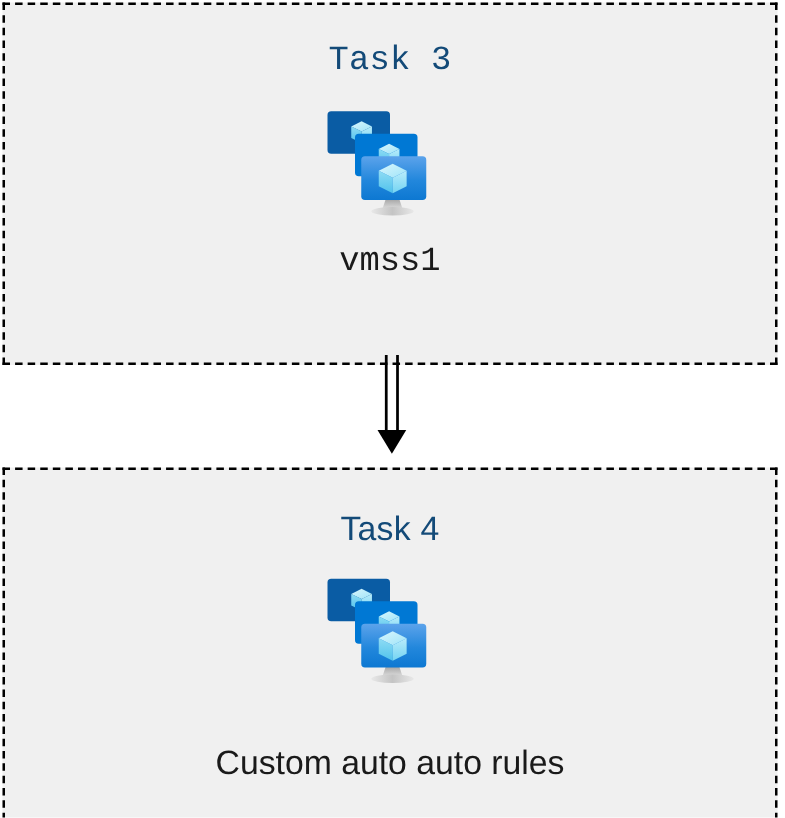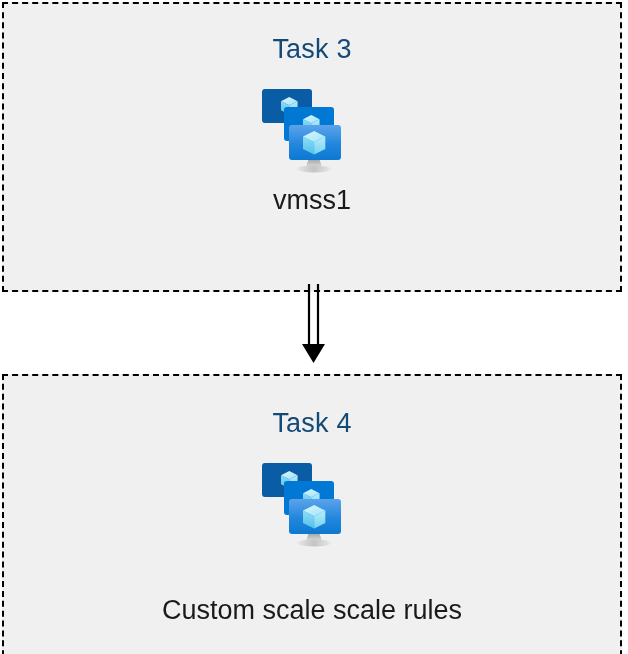--- a/index.html
+++ b/index.html
@@ -28,20 +28,21 @@
     background: #f0f0f0;
     border: 2px dashed #000000;
     box-sizing: border-box;
     display: flex;
     flex-direction: column;
     align-items: center;
   }
   .task-box.top {
     top: 2px;
     height: 290px;
+    font-family: Liberation Mono, monospace;
   }
   .task-box.bottom {
     top: 374px;
     height: 292px;
   }
 
   .task-title {
     color: #134a78;
     font-size: 27px;
     line-height: 1;
@@ -63,21 +64,21 @@
   .vmss-icon svg { display: block; }
 
   
   .label-block {
     text-align: center;
     color: #1a1a1a;
     font-size: 27px;
     line-height: 1.28;
     white-space: nowrap;
   }
-  .task-box.top .label-block { margin-top: 4px; }
+  .task-box.top .label-block { margin-top: 14px; }
   .task-box.bottom .label-block { margin-top: 40px; }
 
   
   .connector {
     position: absolute;
     left: 294px;
     top: 284px;
     width: 40px;
     height: 80px;
   }
@@ -217,17 +218,17 @@
         <rect x="31" y="42" width="52" height="35" rx="3" fill="url(#frontScreenB)"></rect>
         <g transform="translate(45,48) scale(0.62)">
           <polygon points="18,0 36,9 18,18 0,9" fill="url(#cubeTopB)"></polygon>
           <polygon points="0,9 18,18 18,38 0,29" fill="url(#cubeLeftB)"></polygon>
           <polygon points="36,9 36,29 18,38 18,18" fill="url(#cubeRightB)"></polygon>
         </g>
       </svg>
     </div>
 
     <div class="label-block">
-      <div>Custom scale scale rules</div>
+      <div>Custom auto auto rules</div>
     </div>
   </div>
 
 </div>
 
 </body></html>

